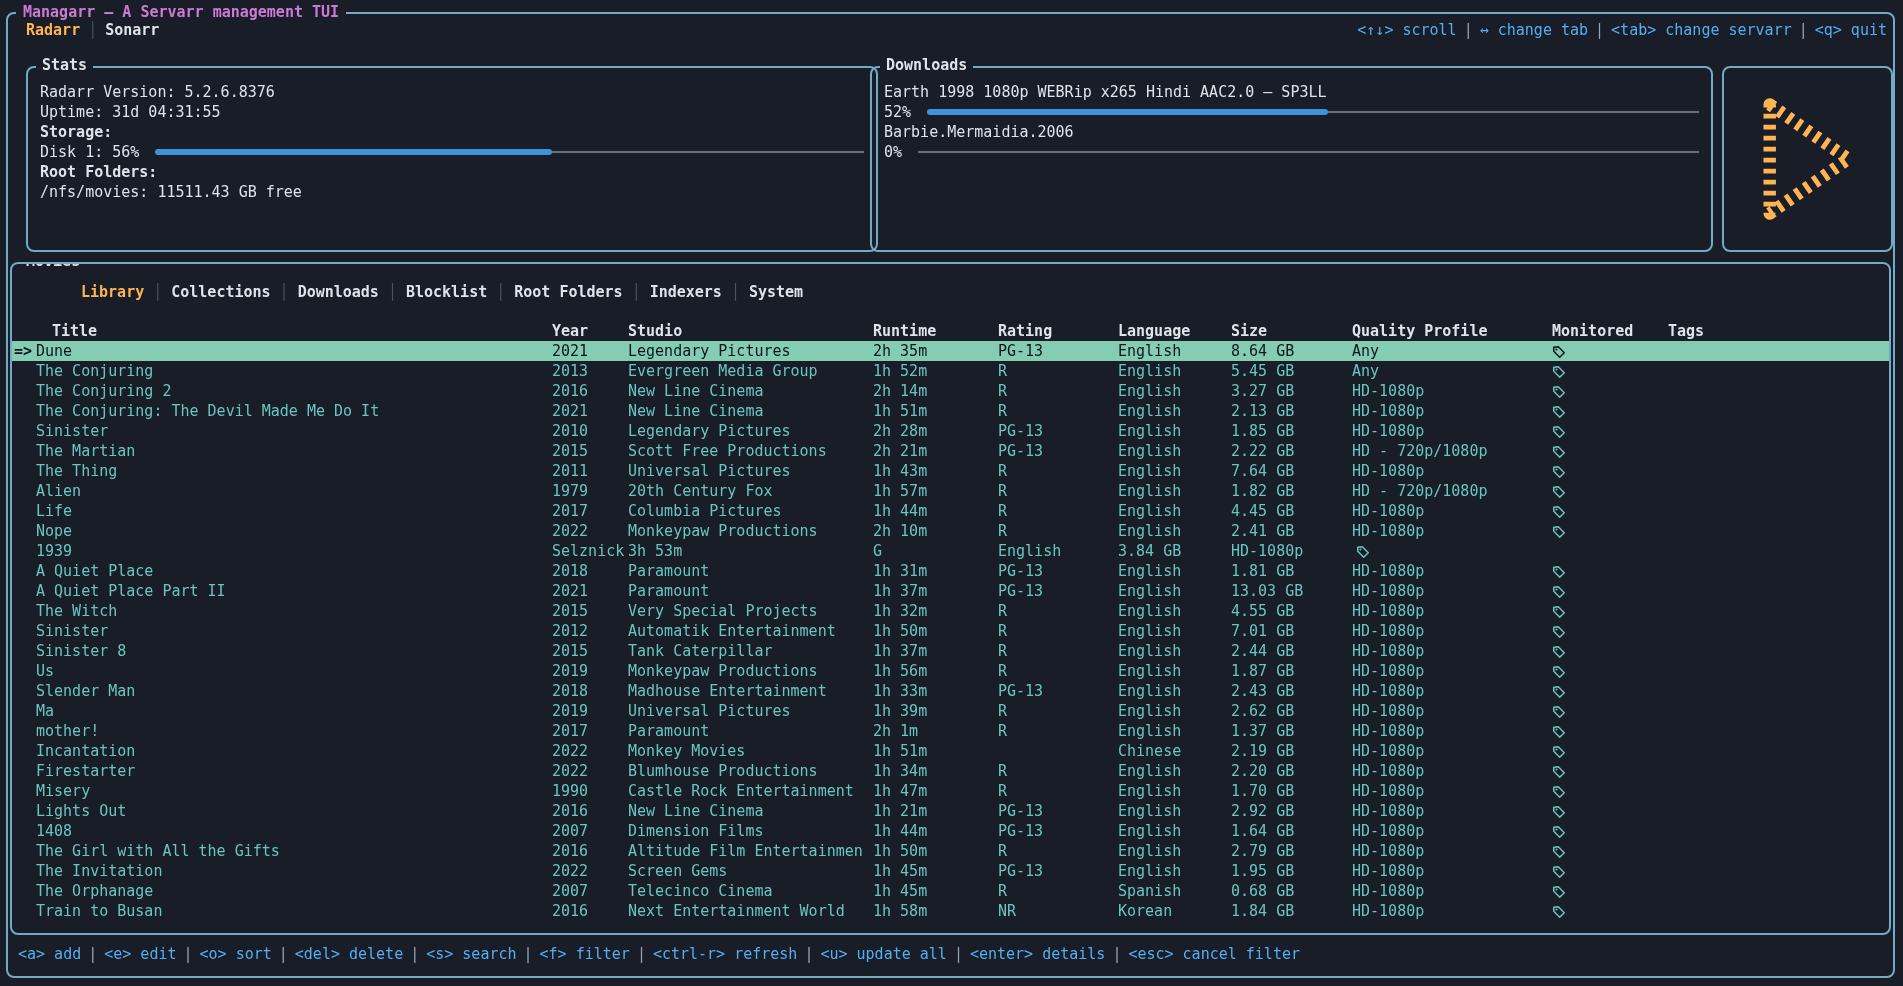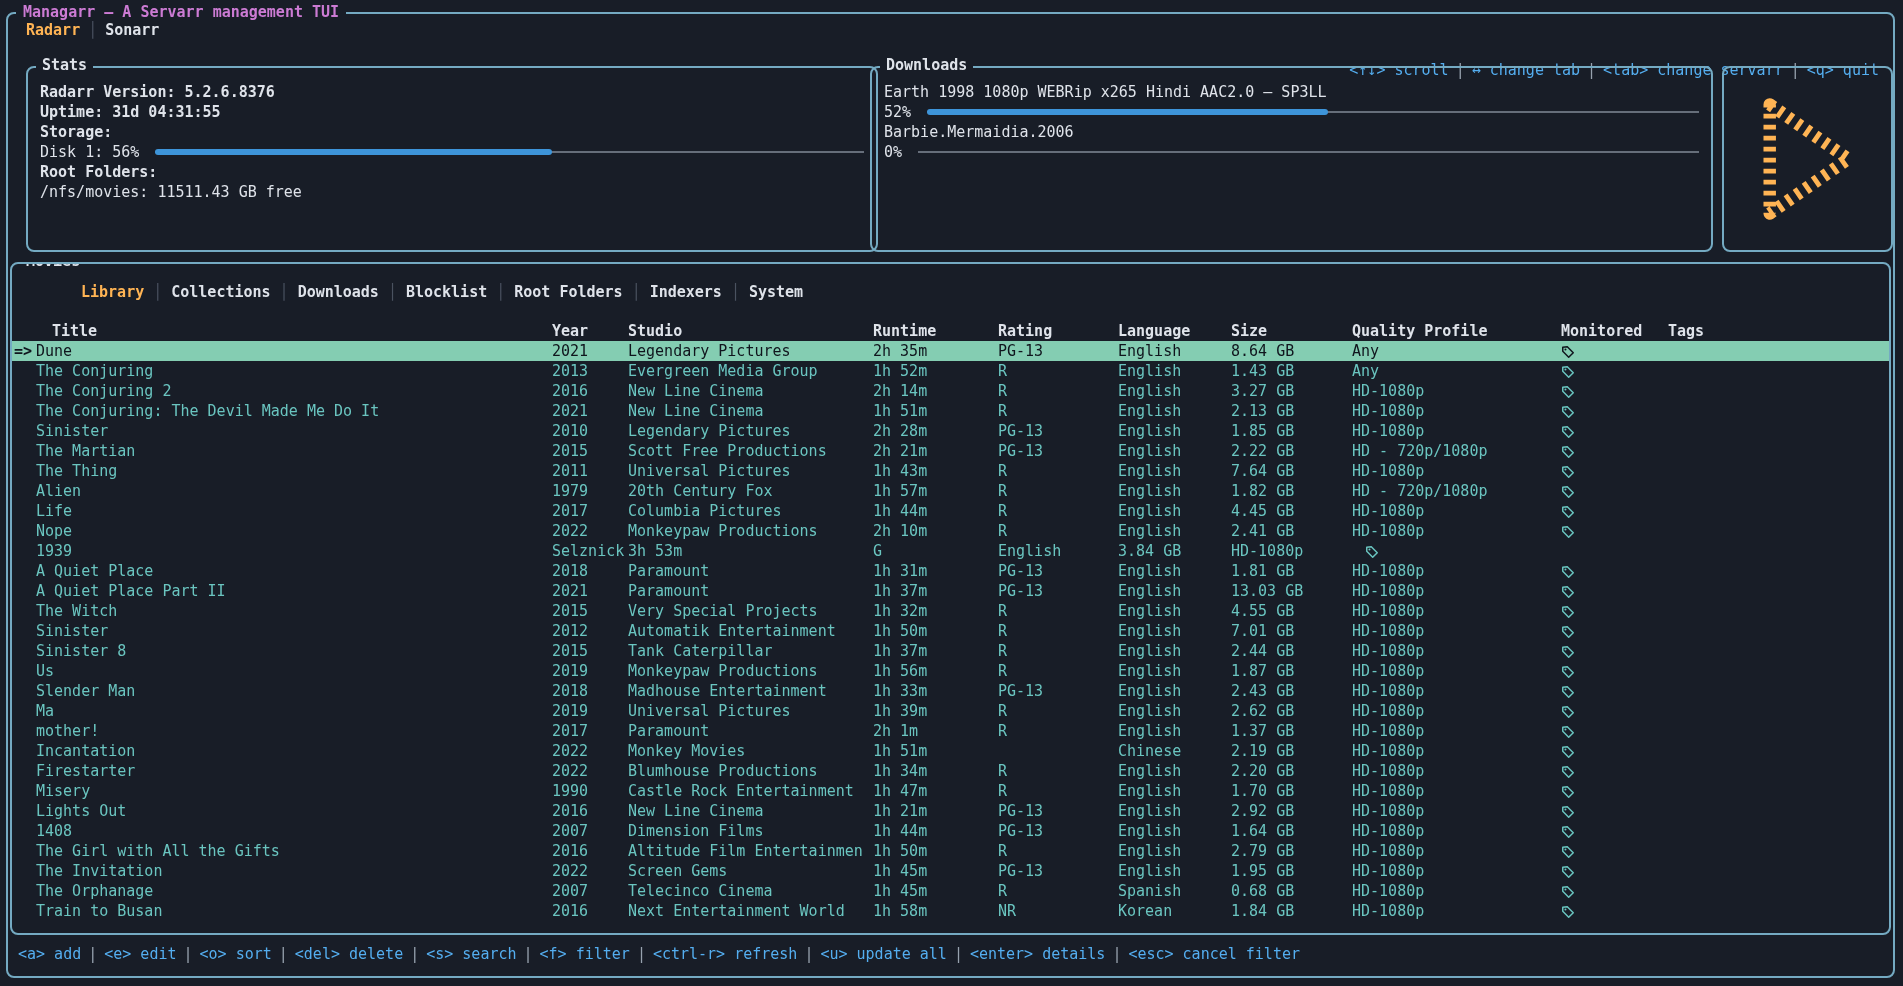--- a/index.html
+++ b/index.html
@@ -34,38 +34,38 @@
   .app-title{
     position:absolute;top:-12px;left:8px;
     background:var(--bg);padding:0 7px;
     color:var(--magenta);font-weight:bold;
   }
   
   .servarr-tabs{position:absolute;top:6px;left:10px;font-weight:bold;}
   .servarr-tab{padding:0 8px;cursor:default;}
   .servarr-tab.active{color:var(--orange);}
   .tab-sep{color:var(--sep);}
-  .top-hints{position:absolute;top:6px;right:14px;color:var(--blue);margin-top:40px;}
+  .top-hints{position:absolute;top:6px;right:6px;color:var(--blue);}
   .hint-sep{color:var(--hint-sep);margin:0 7px;}
   .hint-key{color:var(--blue);}
   .hint-label{color:var(--blue);}
   
   .panel{
     position:absolute;border:2px solid var(--border);border-radius:8px;
   }
   .panel-title{
     position:absolute;top:-13px;left:8px;background:var(--bg);
     padding:0 6px;font-weight:bold;color:var(--white);
   }
   .panel-body{padding:14px 12px 0 12px;}
   .stats{left:18px;top:52px;width:852px;height:186px;}
   .downloads{left:862px;top:52px;width:843px;height:186px;}
   .logo-panel{left:1714px;top:52px;width:171px;height:186px;display:flex;align-items:center;justify-content:center;}
   .stat-line{height:20px;white-space:pre;}
-  .stat-line .b{font-weight:bold;margin-top:16px;}
+  .stat-line .b{font-weight:normal;margin-top:16px;}
   .gauge-line{display:flex;align-items:center;height:20px;}
   .gauge-label{margin-right:16px;white-space:pre;}
   .gauge{position:relative;flex:1;height:20px;}
   .gauge-track{position:absolute;left:0;right:0;top:9px;height:2px;background:var(--gauge-track);}
   .gauge-fill{position:absolute;left:0;top:7px;height:6px;border-radius:3px;background:var(--gauge-fill);}
   .dl-name{height:20px;white-space:pre;}
   
   .movies{left:2px;top:248px;right:2px;height:673px;overflow:hidden;}
   .movies-body{padding-top:18px;}
   .movies-tabs{padding-left:12px;font-weight:bold;height:20px;margin-left:48px;}
@@ -76,21 +76,21 @@
     display:grid;
     grid-template-columns:24px 516px 76px 245px 125px 120px 113px 121px 196px 120px 1fr;
     align-items:center;height:20px;white-space:nowrap;
   }
   .thead{font-weight:bold;color:var(--white);}
   .thead .c-title{padding-left:16px;}
   .trow{color:var(--teal);}
   .trow.selected{background:var(--sel);color:var(--sel-text);}
   .cell{overflow:hidden;}
   .gutter{padding-left:2px;font-weight:bold;}
-  .c-monitored{padding-left:4px;margin-left:9px;}
+  .c-monitored{padding-left:4px;}
   .tag-icon{display:inline-block;vertical-align:middle;}
   
   .help-bar{position:absolute;left:10px;bottom:12px;color:var(--blue);white-space:nowrap;}
 </style>
 </head>
 <body>
 
 <div class="app">
   <span class="app-title">Managarr – A Servarr management TUI</span>
 
@@ -179,21 +179,21 @@
             <span class="cell c-tags"></span>
           </div>
           <div class="trow">
             <span class="cell gutter"></span>
             <span class="cell c-title">The Conjuring</span>
             <span class="cell c-year">2013</span>
             <span class="cell c-studio">Evergreen Media Group</span>
             <span class="cell c-runtime">1h 52m</span>
             <span class="cell c-rating">R</span>
             <span class="cell c-language">English</span>
-            <span class="cell c-size">1.43 GB</span>
+            <span class="cell c-size">5.45 GB</span>
             <span class="cell c-quality">Any</span>
             <span class="cell c-monitored"><svg class="tag-icon" viewBox="0 0 16 16" width="14" height="14" aria-hidden="true">
     <path d="M2 2.5 L7.2 2 L14 8.8 L8.8 14 L2 7.2 Z" fill="none" stroke="currentColor" stroke-width="1.7" stroke-linejoin="round"></path>
     <circle cx="5.1" cy="5.1" r="1.15" fill="currentColor"></circle>
   </svg></span>
             <span class="cell c-tags"></span>
           </div>
           <div class="trow">
             <span class="cell gutter"></span>
             <span class="cell c-title">The Conjuring 2</span>

